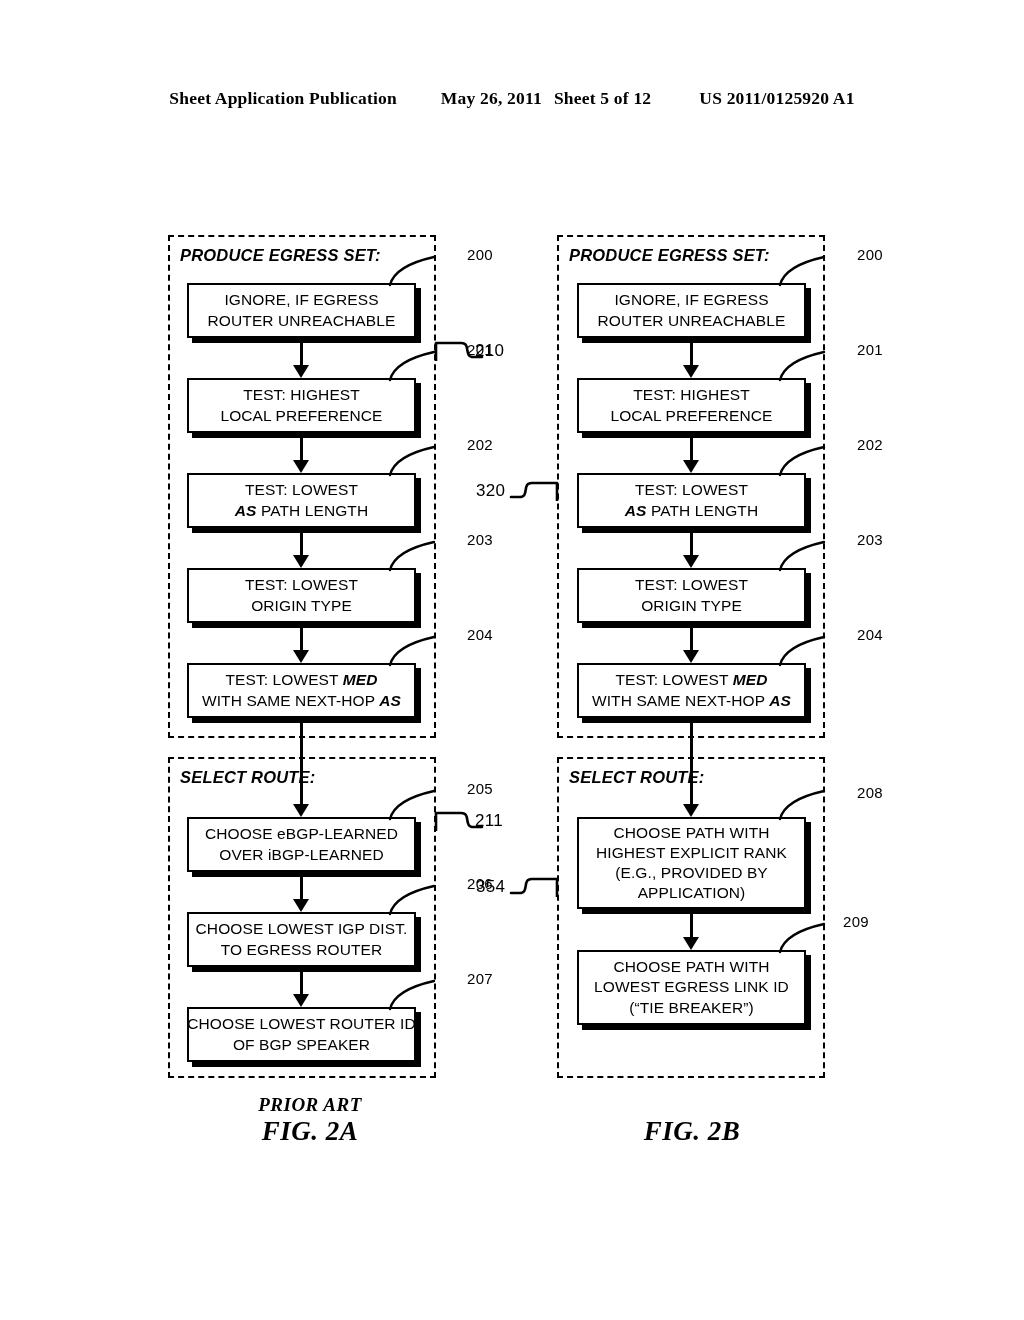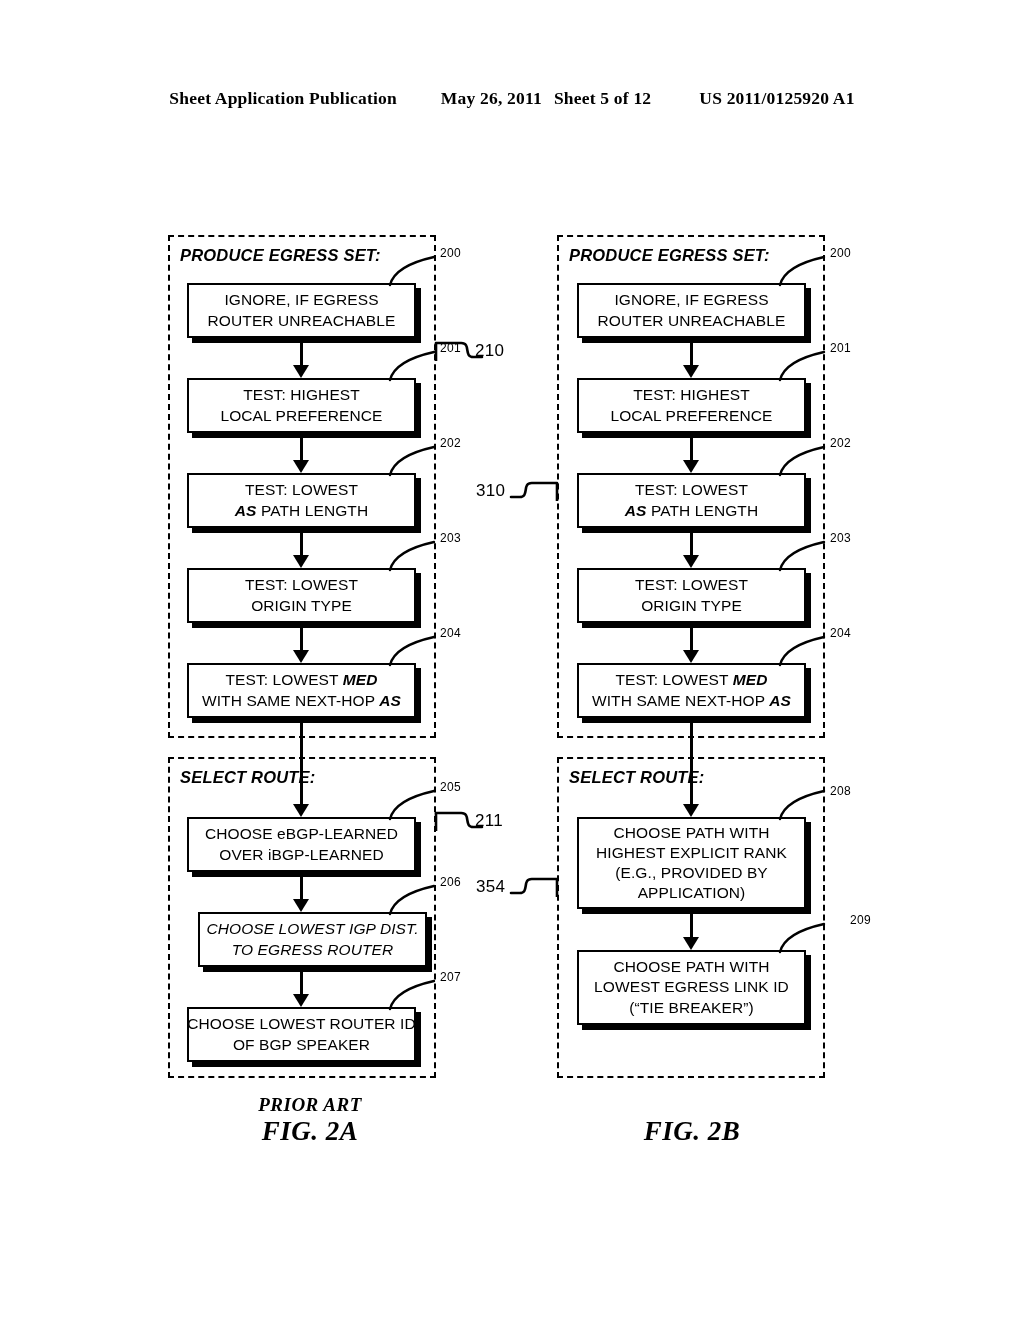--- a/index.html
+++ b/index.html
@@ -94,24 +94,25 @@
     width: 0;
     height: 0;
     border-left: 8.5px solid transparent;
     border-right: 8.5px solid transparent;
     border-top: 13px solid #000;
   }
 
   
   .refnum {
     position: absolute;
-    font-size: 12px;
+    font-size: 15px;
     font-family: "Liberation Sans", sans-serif;
     letter-spacing: 0.3px;
     white-space: nowrap;
+    margin-left: 27px;
   }
   .leader { position: absolute; }
 
   
   .bracket { position: absolute; }
   .bracket-num {
     position: absolute;
     font-size: 17px;
     font-family: "Liberation Sans", sans-serif;
     letter-spacing: 0.3px;
@@ -202,21 +203,21 @@
         <div class="shaft" style="height: 82px;"></div>
         <div class="head" style="top: 81px;"></div>
       </div>
       <div class="pbox" style="left: 187px; top: 817px; width: 229px; height: 55px;">
         <div class="txt">CHOOSE eBGP-LEARNED<br>OVER iBGP-LEARNED</div>
       </div>
       <svg width="70" height="46" class="leader" style="left: 384px; top: 783px;">
         <path d="M 6 36 C 10 20, 32 12, 50 8" fill="none" stroke="#000" stroke-width="2.4" stroke-linecap="round"></path>
       </svg>
       <div class="refnum" style="left: 440px; top: 780px;">205</div>
-      <div class="pbox" style="left: 198px; top: 912px; width: 229px; height: 55px; font-style: italic;">
+      <div class="pbox" style="left: 187px; top: 912px; width: 229px; height: 55px;">
         <div class="txt">CHOOSE LOWEST IGP DIST.<br>TO EGRESS ROUTER</div>
       </div>
       <svg width="70" height="46" class="leader" style="left: 384px; top: 878px;">
         <path d="M 6 36 C 10 20, 32 12, 50 8" fill="none" stroke="#000" stroke-width="2.4" stroke-linecap="round"></path>
       </svg>
       <div class="refnum" style="left: 440px; top: 875px;">206</div>
       <div class="arrow" style="left: 301.5px; top: 877px; height: 35px;">
         <div class="shaft" style="height: 23px;"></div>
         <div class="head" style="top: 22px;"></div>
       </div>
@@ -298,21 +299,21 @@
       <svg width="70" height="46" class="leader" style="left: 774px; top: 783px;">
         <path d="M 6 36 C 10 20, 32 12, 50 8" fill="none" stroke="#000" stroke-width="2.4" stroke-linecap="round"></path>
       </svg>
       <div class="refnum" style="left: 830px; top: 784px;">208</div>
       <div class="pbox" style="left: 577px; top: 950px; width: 229px; height: 75px;">
         <div class="txt">CHOOSE PATH WITH<br>LOWEST EGRESS LINK ID<br>(“TIE BREAKER”)</div>
       </div>
       <svg width="70" height="46" class="leader" style="left: 774px; top: 916px;">
         <path d="M 6 36 C 10 20, 32 12, 50 8" fill="none" stroke="#000" stroke-width="2.4" stroke-linecap="round"></path>
       </svg>
-      <div class="refnum" style="left: 850px; top: 913px;">209</div>
+      <div class="refnum" style="left: 816px; top: 913px;">209</div>
       <div class="arrow" style="left: 691.5px; top: 914px; height: 36px;">
         <div class="shaft" style="height: 24px;"></div>
         <div class="head" style="top: 23px;"></div>
       </div>
       <div class="caption caption-fig" style="left: 572px; top: 1116px; width: 240px;">FIG. 2B</div>
       <svg width="66" height="34" class="bracket" style="left: 426px; top: 340px;">
         <g>
           <path d="M 10 3 L 10 21" stroke="#000" stroke-width="2.6" fill="none"></path>
           <path d="M 10 3 L 35.3 3 C 45.3 3, 37.3 17, 47.3 17 L 56 17" stroke="#000" stroke-width="2.6" fill="none" stroke-linecap="round"></path>
         </g>
@@ -324,21 +325,21 @@
           <path d="M 10 3 L 35.3 3 C 45.3 3, 37.3 17, 47.3 17 L 56 17" stroke="#000" stroke-width="2.6" fill="none" stroke-linecap="round"></path>
         </g>
       </svg>
       <div class="bracket-num" style="left: 475px; top: 811px;">211</div>
       <svg width="66" height="34" class="bracket" style="left: 501px; top: 480px;">
         <g>
           <path d="M 56 3 L 56 21" stroke="#000" stroke-width="2.6" fill="none"></path>
           <path d="M 56 3 L 30.7 3 C 20.7 3, 28.7 17, 18.7 17 L 10 17" stroke="#000" stroke-width="2.6" fill="none" stroke-linecap="round"></path>
         </g>
       </svg>
-      <div class="bracket-num" style="left: 476px; top: 481px;">310</div>
+      <div class="bracket-num" style="left: 476px; top: 481px;">320</div>
       <svg width="66" height="34" class="bracket" style="left: 501px; top: 876px;">
         <g>
           <path d="M 56 3 L 56 21" stroke="#000" stroke-width="2.6" fill="none"></path>
           <path d="M 56 3 L 30.7 3 C 20.7 3, 28.7 17, 18.7 17 L 10 17" stroke="#000" stroke-width="2.6" fill="none" stroke-linecap="round"></path>
         </g>
       </svg>
       <div class="bracket-num" style="left: 476px; top: 877px;">354</div>
     </div>
 
 </div>

